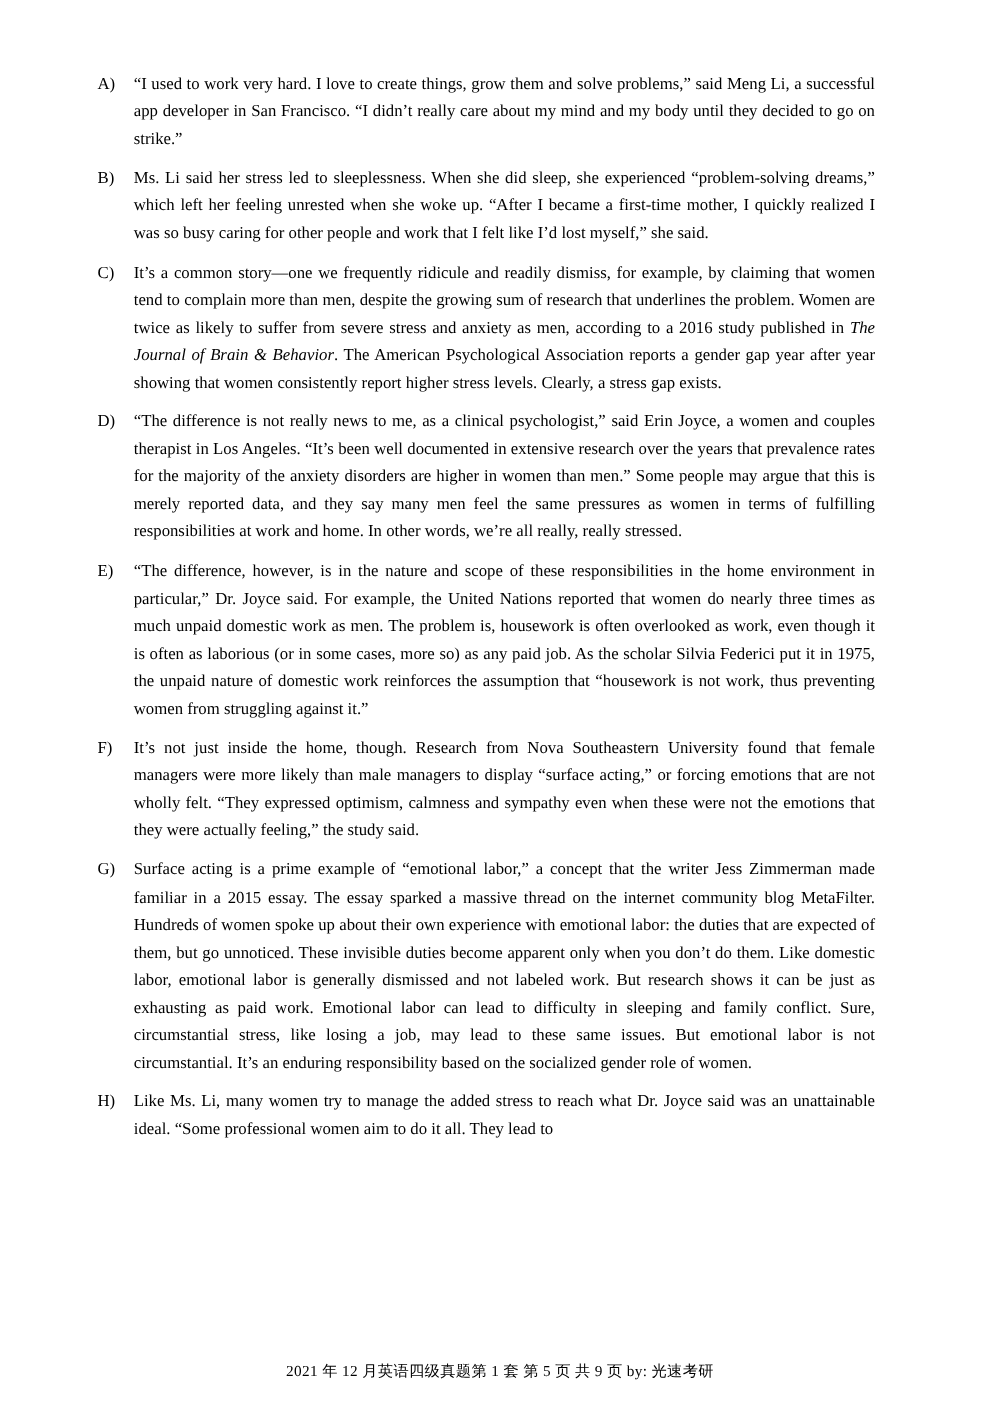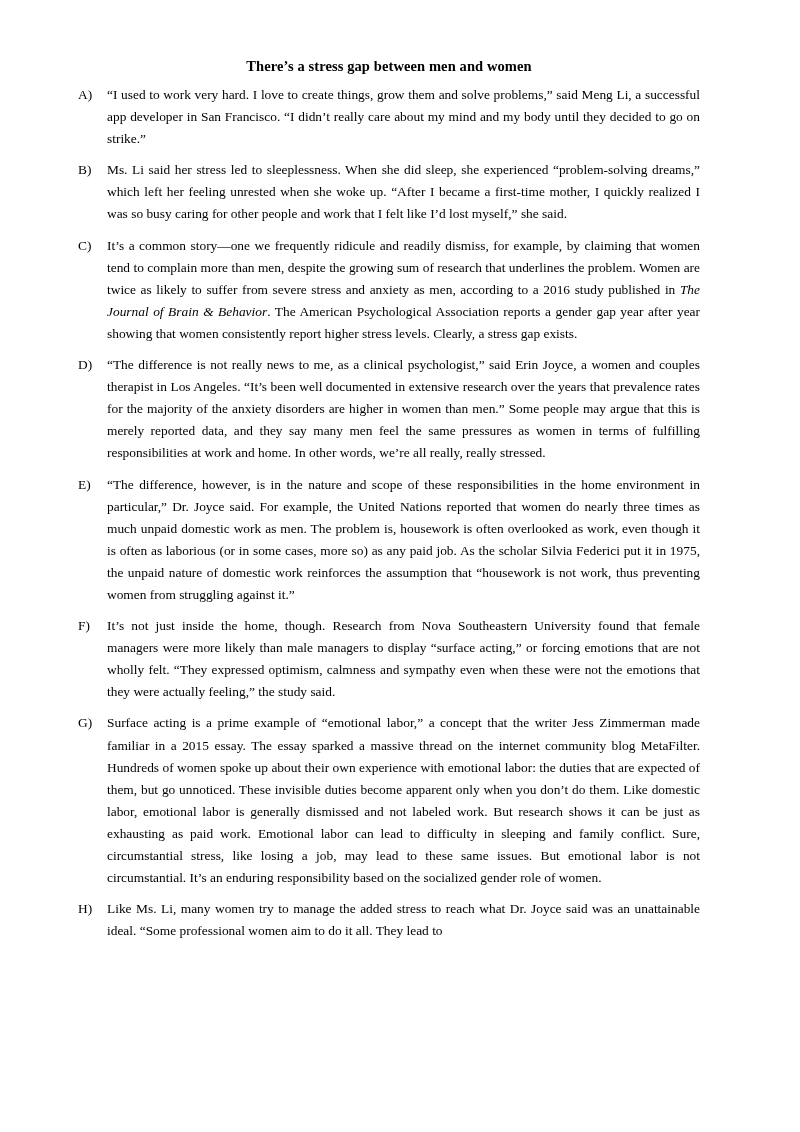--- a/index.html
+++ b/index.html
@@ -74,21 +74,20 @@
     letter-spacing: 0.3px;
     font-family: "Liberation Serif", "DejaVu Serif", serif;
   }
 </style>
 </head>
 <body>
 
 <div class="page">
   <div class="content">
 
-    <h1 class="doc-title">There’s a stress gap between men and women</h1>
 
     <div class="para">
       <div class="para-label">A)</div>
       <div class="para-body">“I used to work very hard. I love to create things, grow them and solve problems,” said Meng Li, a successful app developer in San Francisco. “I didn’t really care about my mind and my body until they decided to go on strike.”</div>
     </div>
 
     <div class="para">
       <div class="para-label">B)</div>
       <div class="para-body">Ms. Li said her stress led to sleeplessness. When she did sleep, she experienced “problem-solving dreams,” which left her feeling unrested when she woke up. “After I became a first-time mother, I quickly realized I was so busy caring for other people and work that I felt like I’d lost myself,” she said.</div>
     </div>
@@ -118,13 +117,14 @@
       <div class="para-body">Surface acting is a prime example of “emotional labor,” a concept that the writer Jess Zimmerman made familiar in a 2015 essay. The essay sparked a massive thread on the internet community blog MetaFilter. Hundreds of women spoke up about their own experience with emotional labor: the duties that are expected of them, but go unnoticed. These invisible duties become apparent only when you don’t do them. Like domestic labor, emotional labor is generally dismissed and not labeled work. But research shows it can be just as exhausting as paid work. Emotional labor can lead to difficulty in sleeping and family conflict. Sure, circumstantial stress, like losing a job, may lead to these same issues. But emotional labor is not circumstantial. It’s an enduring responsibility based on the socialized gender role of women.</div>
     </div>
 
     <div class="para truncated">
       <div class="para-label">H)</div>
       <div class="para-body">Like Ms. Li, many women try to manage the added stress to reach what Dr. Joyce said was an unattainable ideal. “Some professional women aim to do it all. They lead to</div>
     </div>
 
   </div>
 
+  <div class="footer">2021 年 12 月英语四级真题第 1 套  第  5  页  共  9  页  by:  光速考研</div>
 </div>
 
 </body></html>

